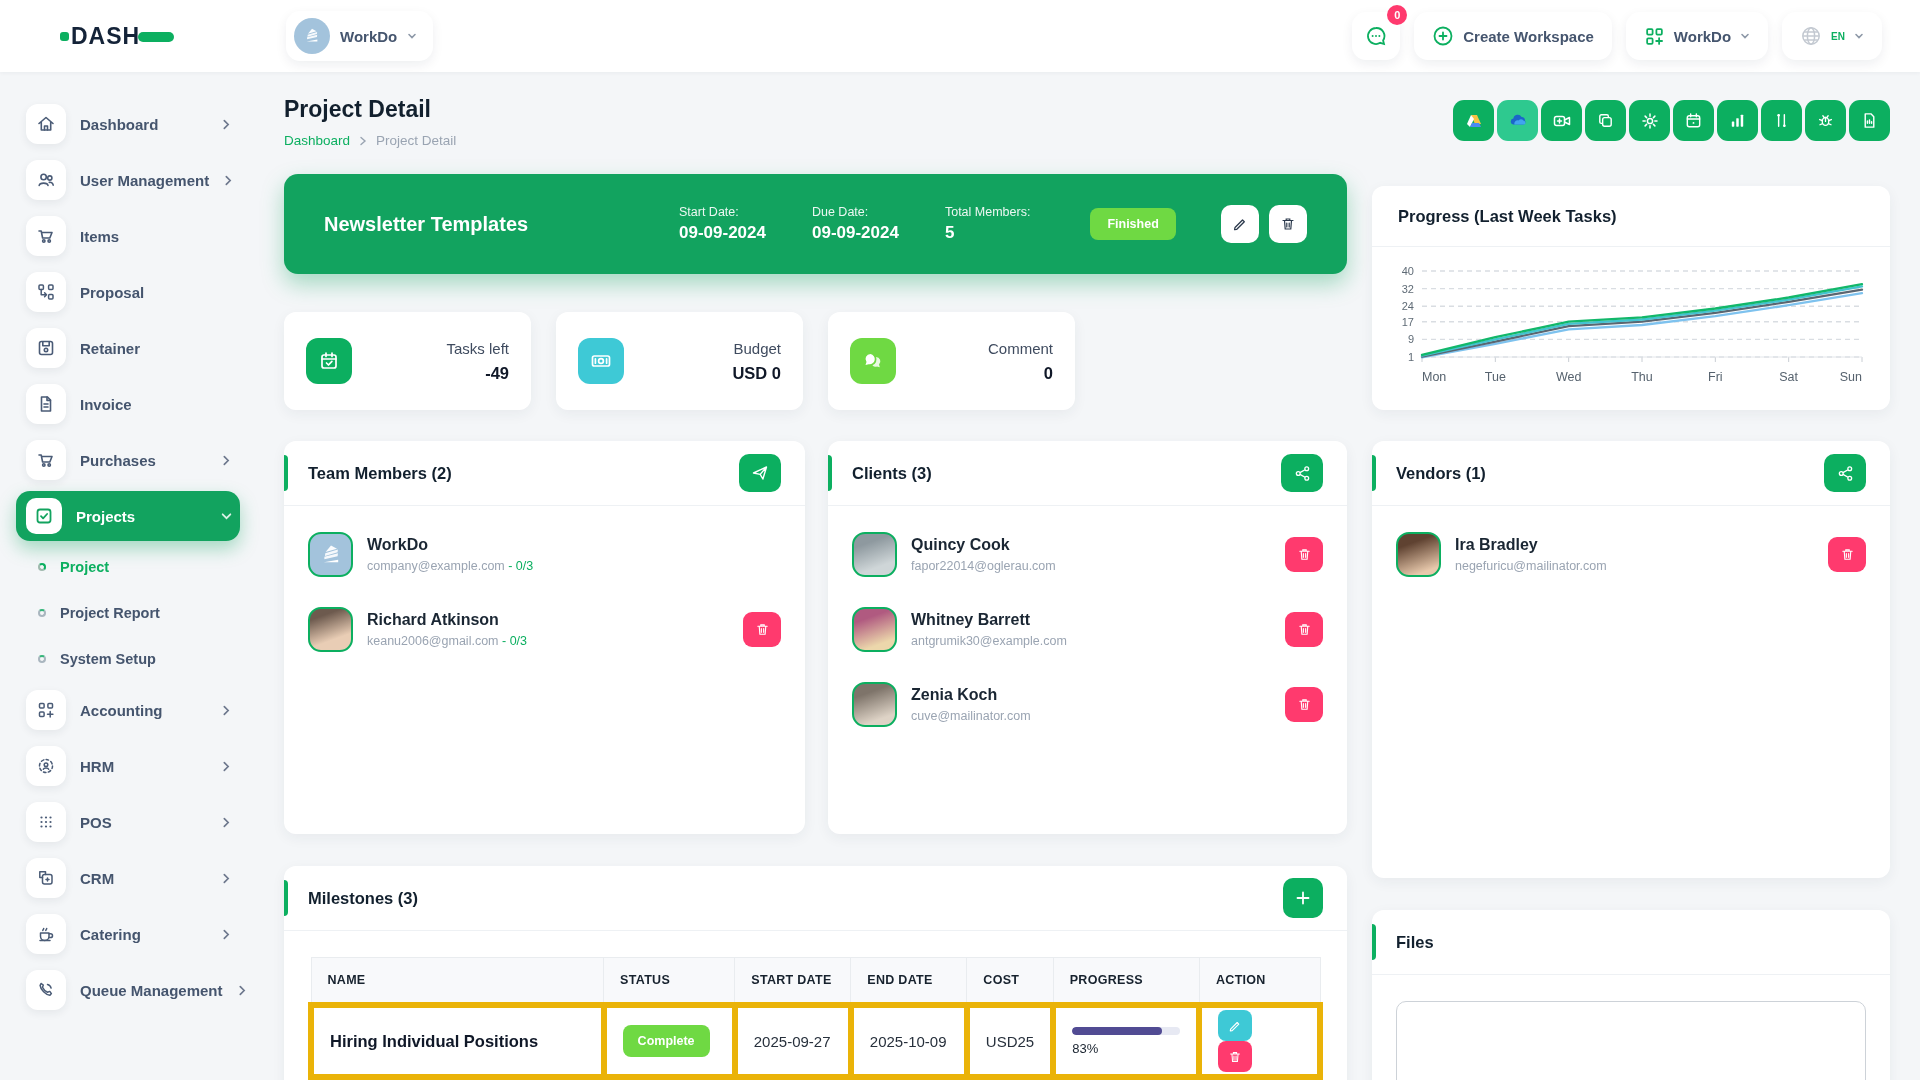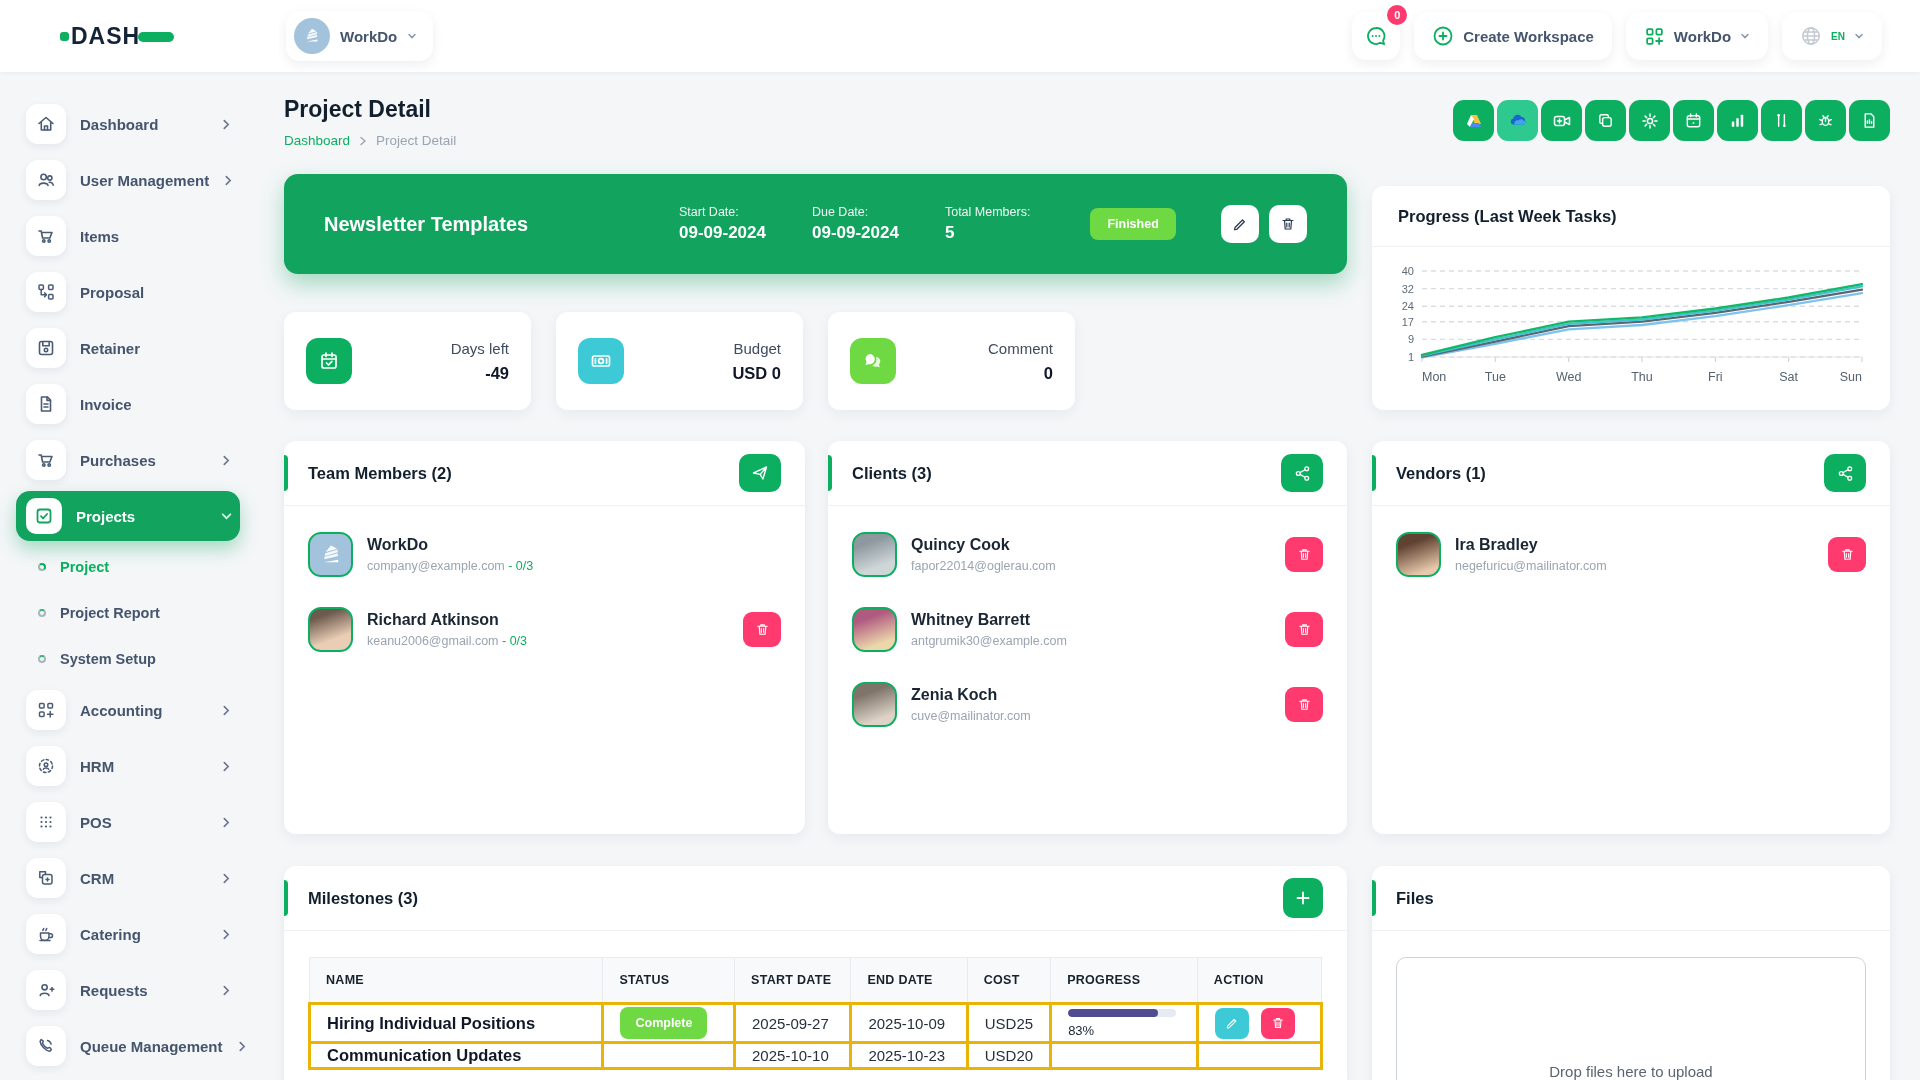--- a/index.html
+++ b/index.html
@@ -97,27 +97,27 @@
   .m-name{font-size:16px;font-weight:700;color:#1a2633;}
   .m-email{font-size:12.5px;color:var(--muted);margin-top:5px;text-align:center;}
   .m-meta{color:var(--green);}
   .del-btn{margin-left:auto;width:38px;height:35px;border-radius:9px;background:var(--pink);display:flex;align-items:center;justify-content:center;cursor:pointer;}
 
   
   .progress-card{height:224px;}
   .prog-head{height:60px;display:flex;align-items:center;padding:0 26px;font-size:16.5px;font-weight:700;color:#12202e;}
   .chart-wrap{padding:4px 14px 0 8px;}
 
-  .vendor-card{height:393px;margin-top:31px;position:relative;}
+  .vendor-card{height:437px;margin-top:31px;position:relative;}
 
   
   .milestones-card{margin-top:32px;padding-bottom:24px;}
   .ms-table{width:calc(100% - 48px);margin:26px 24px 0 24px;border-collapse:collapse;border:1px solid #e9ecef;}
   .ms-table th{background:#f8f9fb;font-size:12.5px;font-weight:700;color:#17222e;text-transform:uppercase;letter-spacing:.3px;text-align:left;padding:15px 16px;border:1px solid #e9ecef;}
-  .ms-table td{padding:2px 16px;border:3px solid #eab308;vertical-align:middle;}
+  .ms-table td{padding:2px 16px;border:6px solid #eab308;vertical-align:middle;}
   .ms-name{font-size:16.5px;font-weight:700;color:#101828;}
   .ms-badge{display:inline-block;padding:9px 15px;border-radius:8px;color:#fff;font-size:12.5px;font-weight:600;}
   .ms-date,.ms-cost{font-size:15px;color:#27303c;}
   .bar-track{width:108px;height:8px;border-radius:4px;background:#e7e9f3;overflow:hidden;}
   .bar-fill{height:100%;border-radius:4px;background:var(--indigo);}
   .bar-label{font-size:13px;color:#1a2430;margin-top:6px;}
   .act-btn{display:inline-flex;width:34px;height:31px;border-radius:8px;align-items:center;justify-content:center;cursor:pointer;margin-right:8px;}
   .act-edit{background:var(--cyan);}
   .act-del{background:var(--pink);}
 
@@ -394,32 +394,20 @@
           <path d="M6.8 6.5c0-1 .9-1 .9-2M9.8 6.5c0-1 .9-1 .9-2"></path>
           <path d="M4 16.5h10"></path>
         </svg>
       </span>
     <span class="side-label">Catering</span>
     <svg class="side-chev" width="11" height="11" viewBox="0 0 10 10">
         <path d="M3 1.5l3.5 3.5L3 8.5" fill="none" stroke="#55617a" stroke-width="1.5" stroke-linecap="round"></path>
       </svg>
   </div>
 
-  <div class="side-item">
-    <span class="side-tile">
-        <svg width="20" height="20" viewBox="0 0 20 20" fill="none" stroke="#4a5b76" stroke-width="1.6" stroke-linecap="round">
-          <circle cx="8.6" cy="7.3" r="2.6"></circle>
-          <path d="M4.2 15.5c.5-3.1 8.3-3.1 8.8 0M14.2 9.3h3.6M16 7.5v3.6"></path>
-        </svg>
-      </span>
-    <span class="side-label">Requests</span>
-    <svg class="side-chev" width="11" height="11" viewBox="0 0 10 10">
-        <path d="M3 1.5l3.5 3.5L3 8.5" fill="none" stroke="#55617a" stroke-width="1.5" stroke-linecap="round"></path>
-      </svg>
-  </div>
 
   <div class="side-item">
     <span class="side-tile">
         <svg width="20" height="20" viewBox="0 0 20 20" fill="none" stroke="#4a5b76" stroke-width="1.5" stroke-linecap="round" stroke-linejoin="round">
           <path d="M5.2 3.5L7.3 5 6.5 7.3c1 2.2 2.8 4 5 5l2.3-.9 1.6 2.2-1.5 1.7c-4.3-.6-9.3-5.5-9.8-9.9z"></path>
           <path d="M11.5 4.5c1.8.4 3.2 1.8 3.6 3.6"></path>
         </svg>
       </span>
     <span class="side-label">Queue Management</span>
     <svg class="side-chev" width="11" height="11" viewBox="0 0 10 10">
@@ -548,21 +536,21 @@
       <div class="stats-row">
         <div class="card stat-card">
           <div class="stat-tile" style="background: rgb(12, 175, 96);">
               <svg width="24" height="24" viewBox="0 0 24 24" fill="none" stroke="#fff" stroke-width="1.7" stroke-linejoin="round">
                 <rect x="5" y="6" width="14" height="13" rx="2"></rect>
                 <path d="M5 10h14M9 4v3.4M15 4v3.4" stroke-linecap="round"></path>
                 <path d="M9.5 14l2 2 3.4-3.6" stroke-linecap="round"></path>
               </svg>
             </div>
           <div class="stat-right">
-            <div class="stat-label">Days left</div>
+            <div class="stat-label">Tasks left</div>
             <div class="stat-value">-49</div>
           </div>
         </div>
         <div class="card stat-card">
           <div class="stat-tile" style="background: rgb(62, 201, 214);">
               <svg width="24" height="24" viewBox="0 0 24 24" fill="none" stroke="#fff" stroke-width="1.7">
                 <rect x="3.5" y="7" width="17" height="10" rx="1.8"></rect>
                 <circle cx="12" cy="12" r="2.4"></circle>
                 <path d="M6.4 9.8v4.4M17.6 9.8v4.4" stroke-linecap="round"></path>
               </svg>

